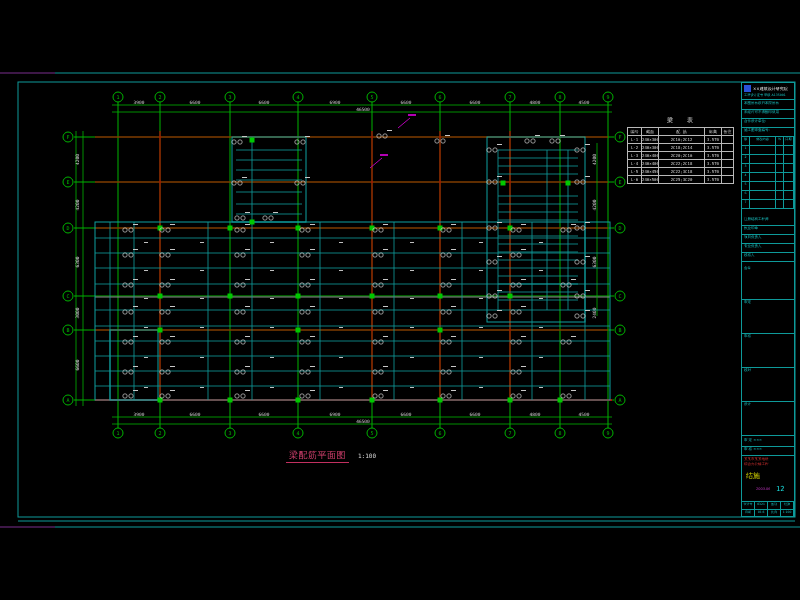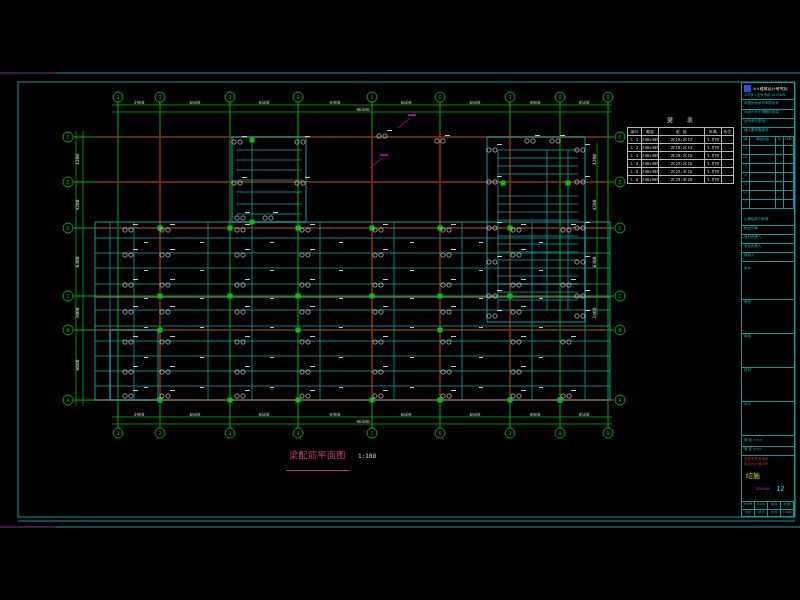--- a/index.html
+++ b/index.html
@@ -32,21 +32,21 @@
   .tb-yellow { color:#d8d800; font-size:7px; }
   .tb-big { color:#19e0e0; font-size:7px; font-family:"DejaVu Sans Mono", monospace; }
   .tb-mag { color:#c837c8; }
   .bcell-grid { position:absolute; left:0; top:418px; width:100%; }
   .bc-row { display:flex; border-top:1px solid #0E9A9A; height:8px; }
   .bc-row > span { border-right:1px solid #0E9A9A; flex:1; font-size:3px; text-align:center; overflow:hidden; }
 
   
   .dwg-title { position:absolute; left:286px; top:443px; white-space:nowrap; }
   .dwg-title .t { font-size:9px; color:#d4406e; letter-spacing:0.5px;
-                  border-bottom:1.5px solid #c23060; padding:0 3px 10px 3px; }
+                  border-bottom:1.5px solid #c23060; padding:0 3px 2px 3px; }
   .dwg-title .s { font-size:6px; color:#d8d8d8; margin-left:9px;
                   font-family:"DejaVu Sans Mono", monospace; }
 </style>
 </head>
 <body>
 
 <div class="stage">
 
   <svg id="cad" width="800" height="600">
       <line x1="0" y1="73" x2="55" y2="73" stroke="#7B2E8E" stroke-width="1"></line>

